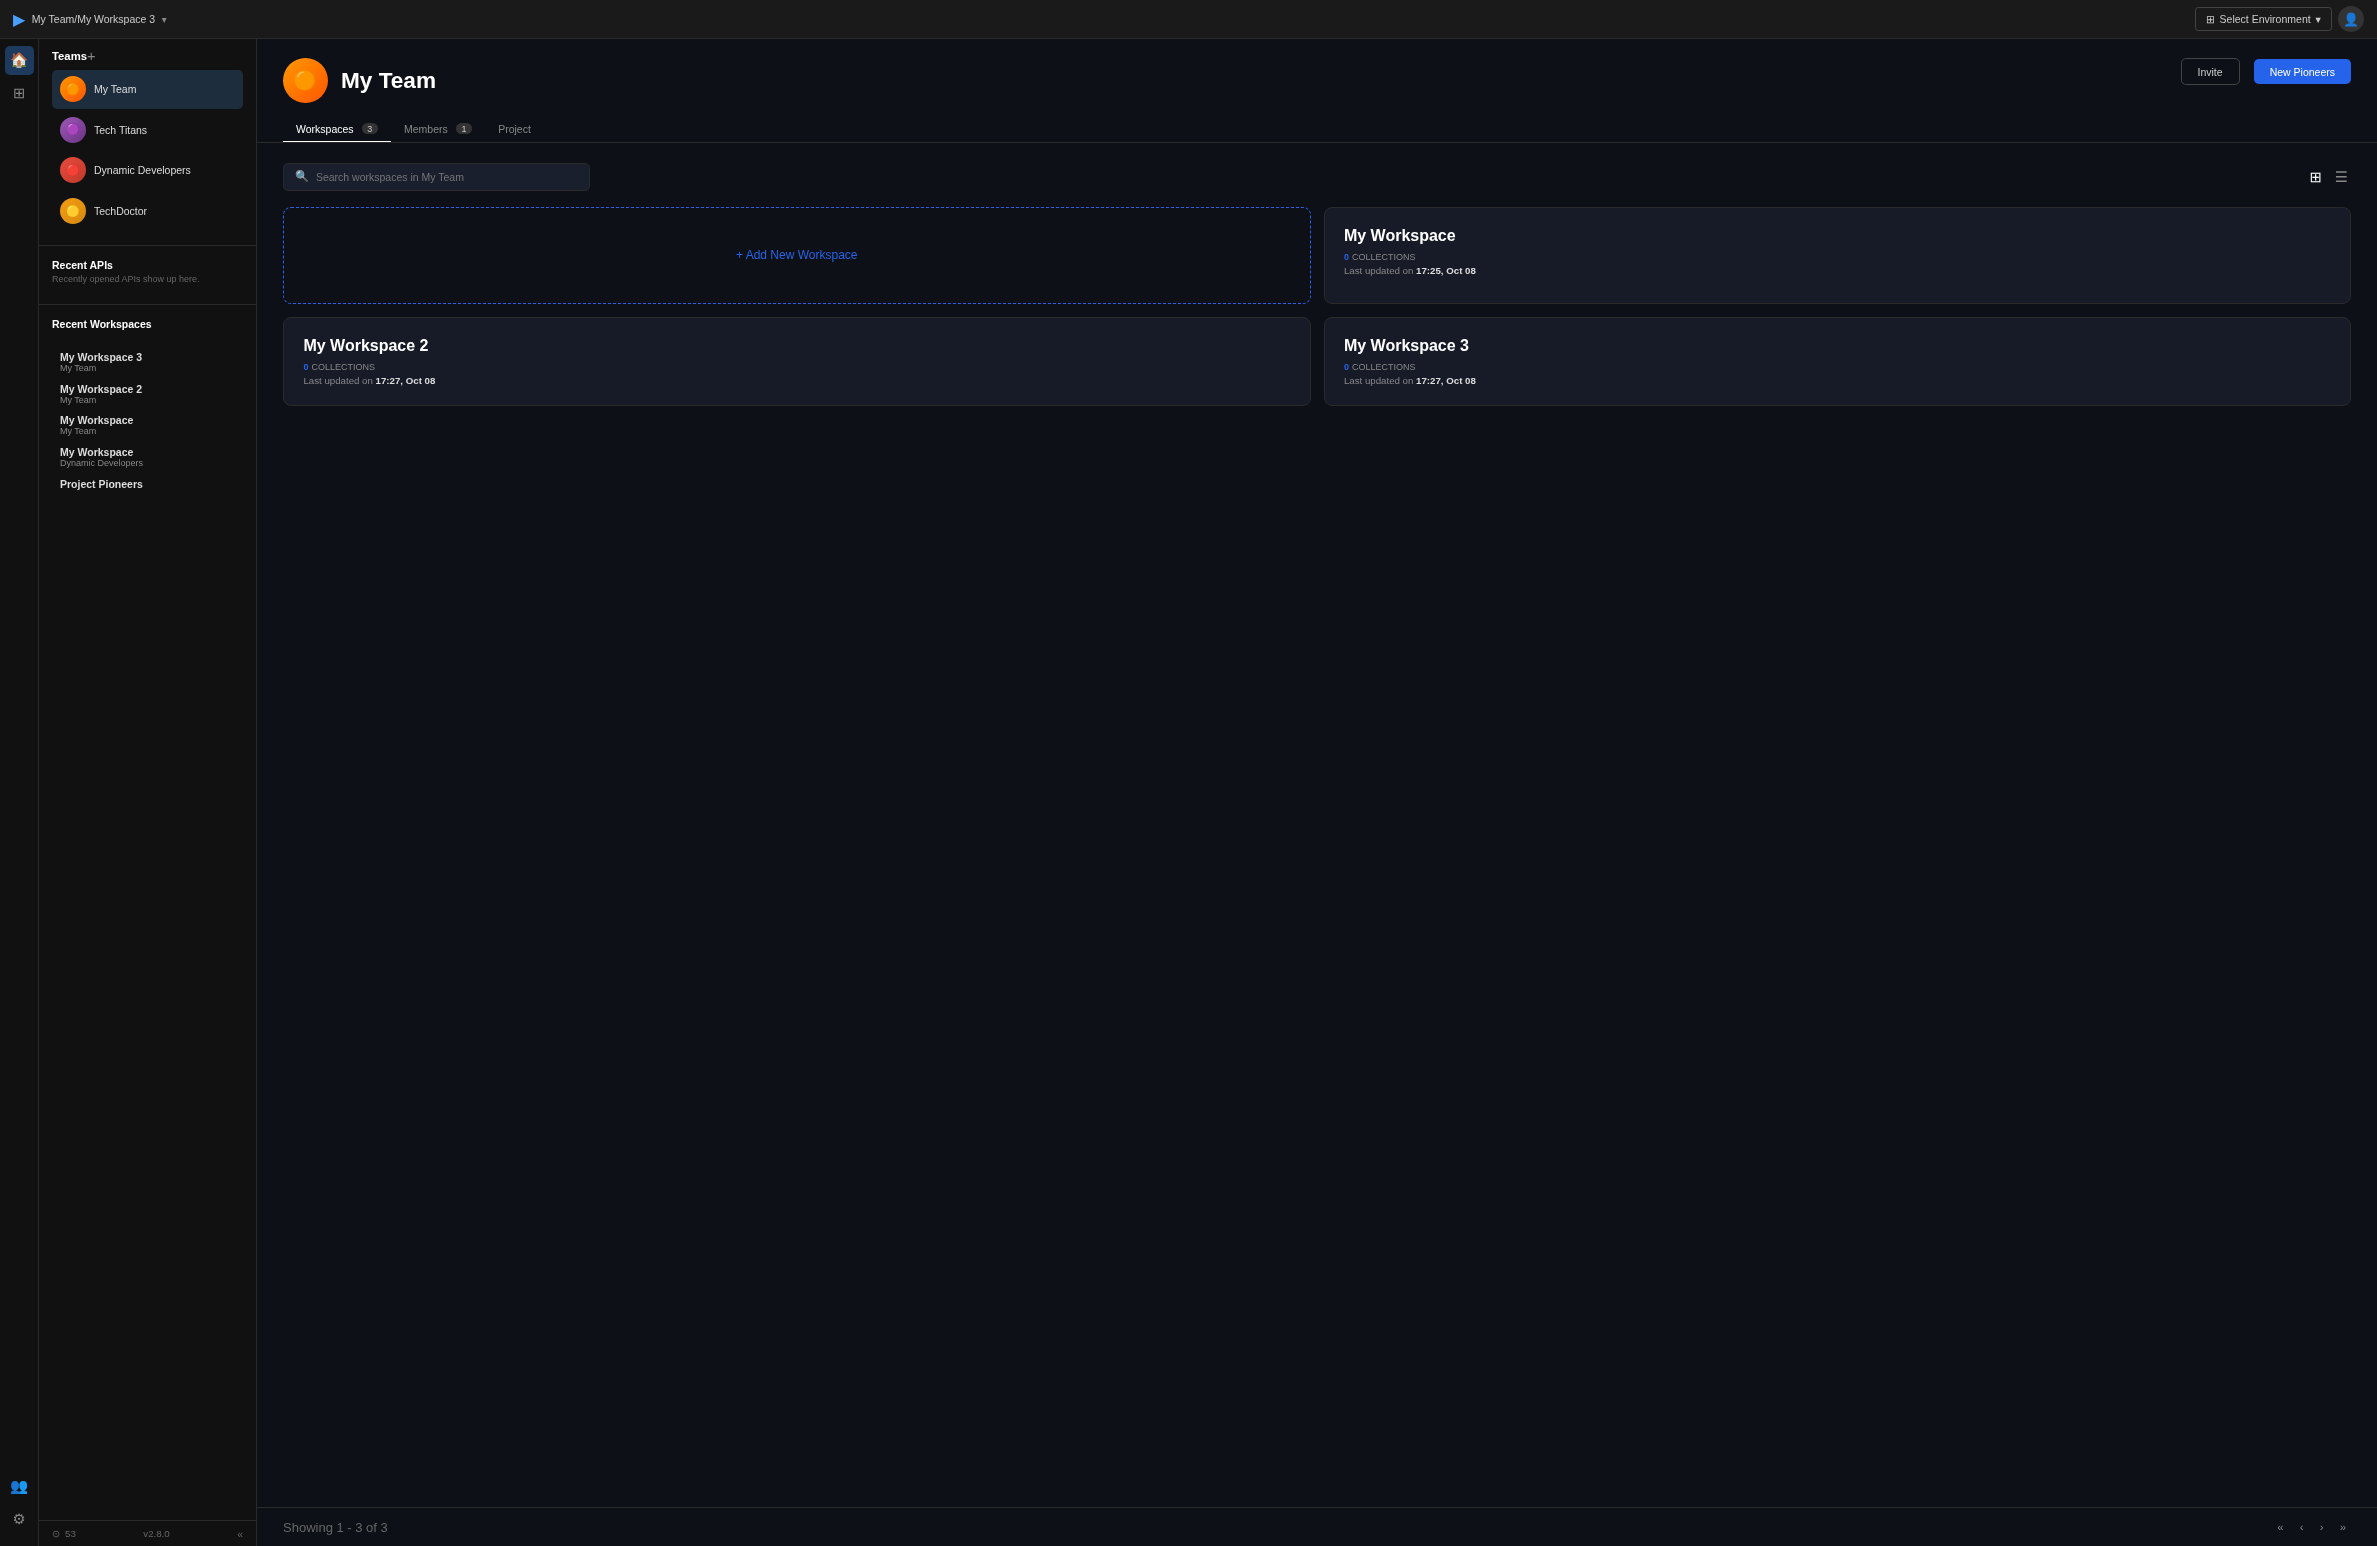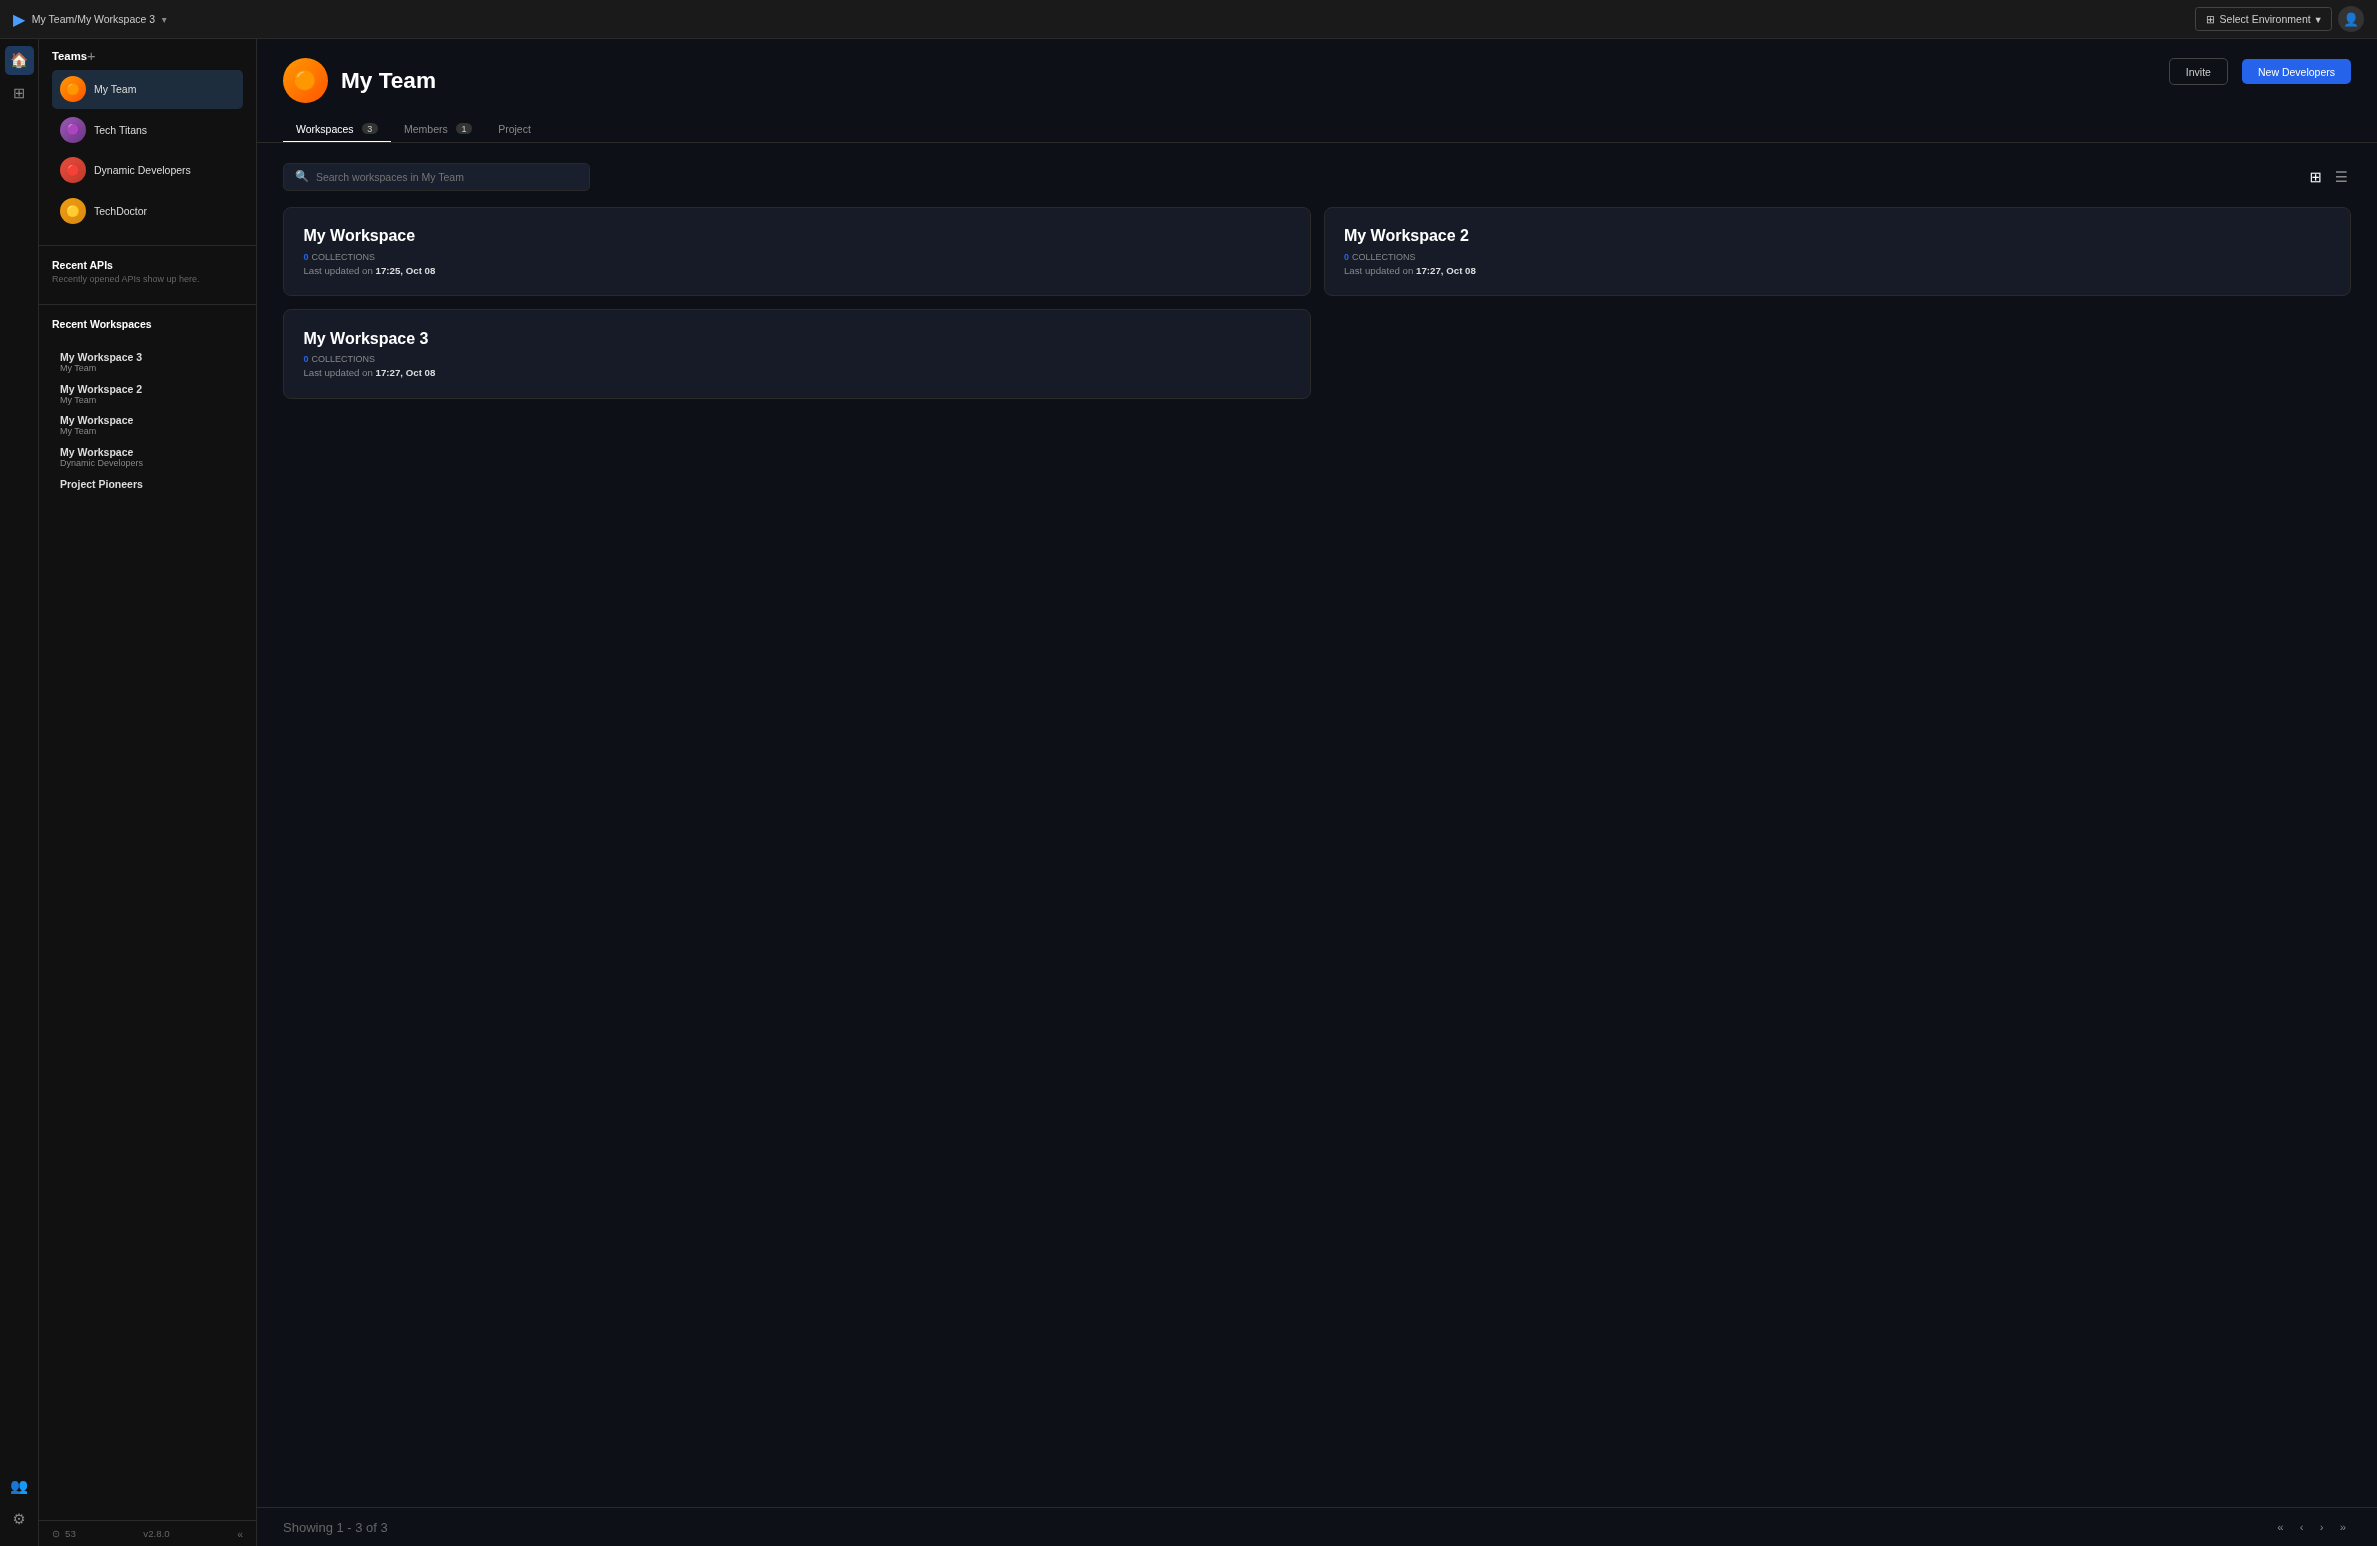--- a/index.html
+++ b/index.html
@@ -578,21 +578,21 @@
   </div>
 
   <div class="main-content">
     <div class="content-header">
       <div class="team-header-left">
         <div class="team-main-avatar">🟠</div>
         <h1 class="team-main-name">My Team</h1>
       </div>
       <div class="header-buttons">
         <button class="invite-btn">Invite</button>
-        <button class="new-workspace-btn">New Developers</button>
+        <button class="new-workspace-btn">New Pioneers</button>
       </div>
     </div>
 
     <div class="tabs-bar">
       <div class="tab active">
         <span>Workspaces</span>
         <span class="tab-badge">3</span>
       </div>
       <div class="tab">
         <span>Members</span>
@@ -610,20 +610,23 @@
           <input class="search-input" type="text" placeholder="Search workspaces in My Team" style="">
         </div>
         <div class="view-toggle">
           <button class="view-toggle-btn active">⊞</button>
           <button class="view-toggle-btn">☰</button>
         </div>
       </div>
 
       <div class="workspace-grid">
 
+        <div class="workspace-card add-new">
+          <span class="add-new-text">+ Add New Workspace</span>
+        </div>
 
         <div class="workspace-card">
           <div class="workspace-card-name">My Workspace</div>
           <div class="workspace-collections">
             <span class="collections-count">0</span>
             <span>COLLECTIONS</span>
           </div>
           <div class="workspace-updated">
             Last updated on <strong>17:25, Oct 08</strong>
           </div>

